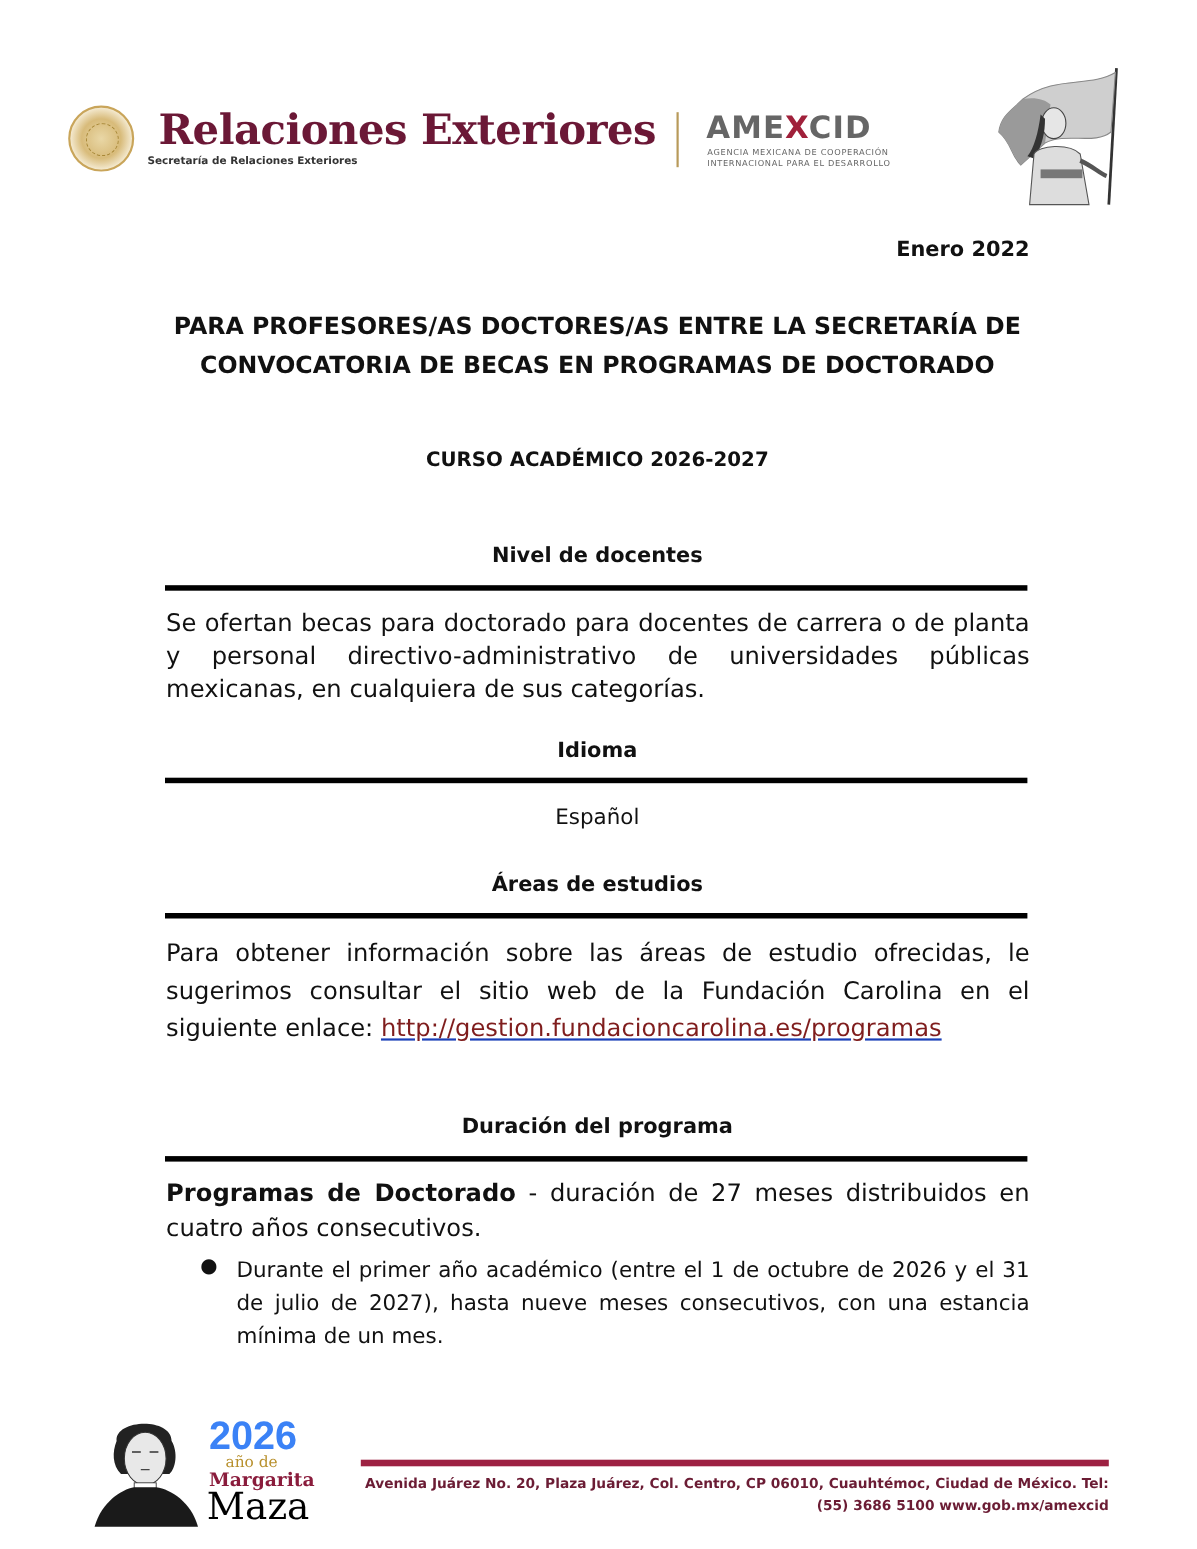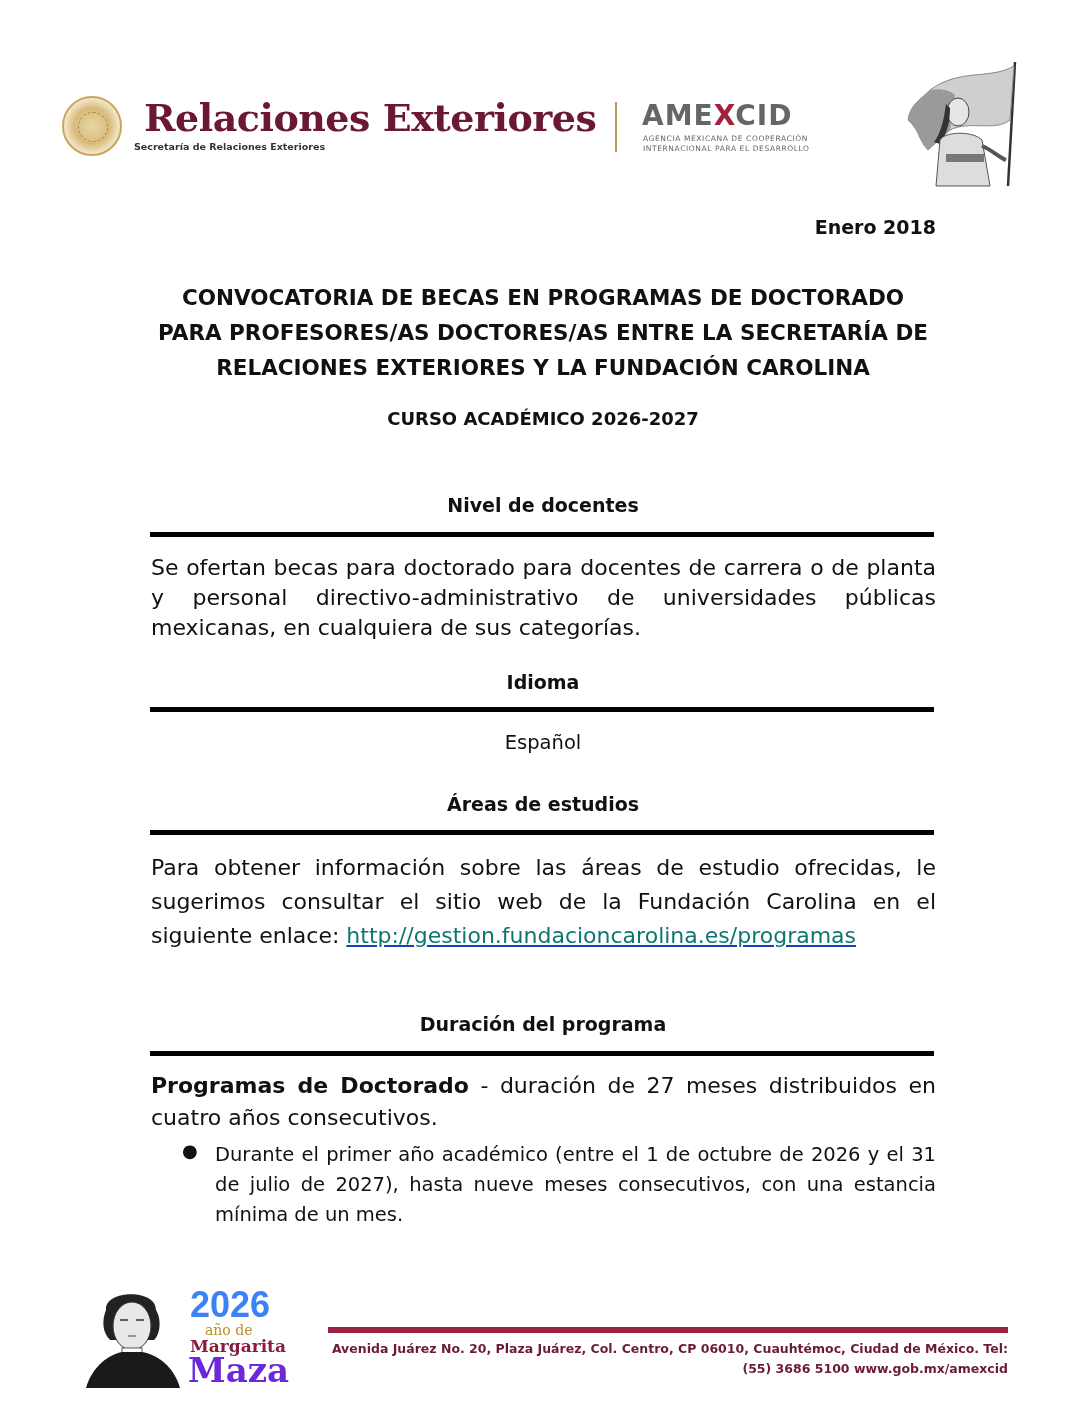--- a/index.html
+++ b/index.html
@@ -26,31 +26,31 @@
 
   
   .date { right:152px; top:216px; font-weight:bold; font-size:19px; }
   .title { left:150px; width:786px; top:280px; text-align:center; font-weight:bold; font-size:21.5px; line-height:35px; }
   .subtitle { left:150px; width:786px; top:408px; text-align:center; font-weight:bold; font-size:18px; }
 
   .sec-h { left:150px; width:786px; text-align:center; font-weight:bold; font-size:19px; }
   .rule { left:150px; width:784px; height:5px; background:#000; }
   .para { left:151px; width:785px; font-size:22px; line-height:30px; text-align:justify; }
   .center-text { left:150px; width:786px; text-align:center; font-size:19.5px; }
-  .link { color:#0f766e; text-decoration:underline; text-decoration-color:#1a3fb8; }
+  .link { color:#7f1d1d; text-decoration:underline; text-decoration-color:#1a3fb8; }
   .bold { font-weight:bold; }
   .bullet { left:182px; top:1140px; font-size:18px; }
   .bullet-text { left:215px; width:721px; top:1140px; font-size:19.5px; line-height:30px; text-align:justify; }
 
   
   .portrait { left:76px; top:1280px; width:110px; height:110px; }
   .yr { left:190px; top:1286px; font-family:Liberation Sans, sans-serif; font-weight:bold; font-size:36px; color:#3b82f6; line-height:38px; }
   .anode { left:205px; top:1322px; font-family:"DejaVu Serif","Liberation Serif",serif; font-size:14px; color:#b8902c; }
   .margarita { left:190px; top:1336px; font-family:"DejaVu Serif","Liberation Serif",serif; font-weight:bold; font-size:17px; color:#8a1c3c; }
-  .maza { left:188px; top:1350px; font-family:"DejaVu Serif","Liberation Serif",serif; font-weight:bold; font-size:34px; color:#6d28d9; line-height:40px; }
+  .maza { left:188px; top:1350px; font-family:"DejaVu Serif","Liberation Serif",serif; font-weight:normal; font-size:34px; color:#000000; line-height:40px; }
   .foot-rule { left:328px; top:1327px; width:680px; height:6px; background:#9d2142; }
   .foot-text { left:328px; width:680px; top:1339px; text-align:right; font-size:12.5px; font-weight:bold; color:#6b1c34; line-height:20px; }
 </style>
 </head>
 <body>
 
 <div class="abs seal">
     <div class="seal-inner"></div>
   </div>
 <div class="abs sre-title">Relaciones Exteriores</div>
@@ -65,26 +65,25 @@
   <line x1="115" y1="2" x2="108" y2="126" stroke="#333" stroke-width="2.5"></line>
   <path d="M114 6 C90 20,60 8,30 30 C20 40,10 45,8 60 C20 70,18 80,28 90 L50 70 C70 60,95 72,110 60 Z" fill="#cfcfcf" stroke="#888" stroke-width="1"></path>
   <path d="M30 30 C40 28,50 30,55 35 L50 70 L28 90 C20 80,18 70,8 60 C10 45,20 40,30 30Z" fill="#9a9a9a"></path>
   <ellipse cx="58" cy="52" rx="11" ry="14" fill="#e6e6e6" stroke="#444" stroke-width="1"></ellipse>
   <path d="M46 44 C44 60,40 75,34 82 L40 84 C48 72,50 60,50 48 Z" fill="#333"></path>
   <path d="M40 80 C44 72,72 70,82 80 L90 126 L36 126 Z" fill="#ddd" stroke="#555" stroke-width="1"></path>
   <rect x="46" y="94" width="38" height="8" fill="#777"></rect>
   <path d="M82 86 C92 90,100 98,106 100" stroke="#555" stroke-width="4" fill="none"></path>
 </svg>
 
-<div class="abs date">Enero 2018</div>
+<div class="abs date">Enero 2022</div>
 
 <div class="abs title">
+  <div>PARA PROFESORES/AS DOCTORES/AS ENTRE LA SECRETARÍA DE</div>
   <div>CONVOCATORIA DE BECAS EN PROGRAMAS DE DOCTORADO</div>
-  <div>PARA PROFESORES/AS DOCTORES/AS ENTRE LA SECRETARÍA DE</div>
-  <div>RELACIONES EXTERIORES Y LA FUNDACIÓN CAROLINA</div>
 </div>
 <div class="abs subtitle">CURSO ACADÉMICO 2026-2027</div>
 
 <div class="abs sec-h" style="top:494px">Nivel de docentes</div>
 <div class="abs rule" style="top:532px"></div>
 <div class="abs para" style="top:553px">Se ofertan becas para doctorado para docentes de carrera o de planta y personal directivo-administrativo de universidades públicas mexicanas, en cualquiera de sus categorías.</div>
 
 <div class="abs sec-h" style="top:671px">Idioma</div>
 <div class="abs rule" style="top:707px"></div>
 <div class="abs center-text" style="top:731px">Español</div>

